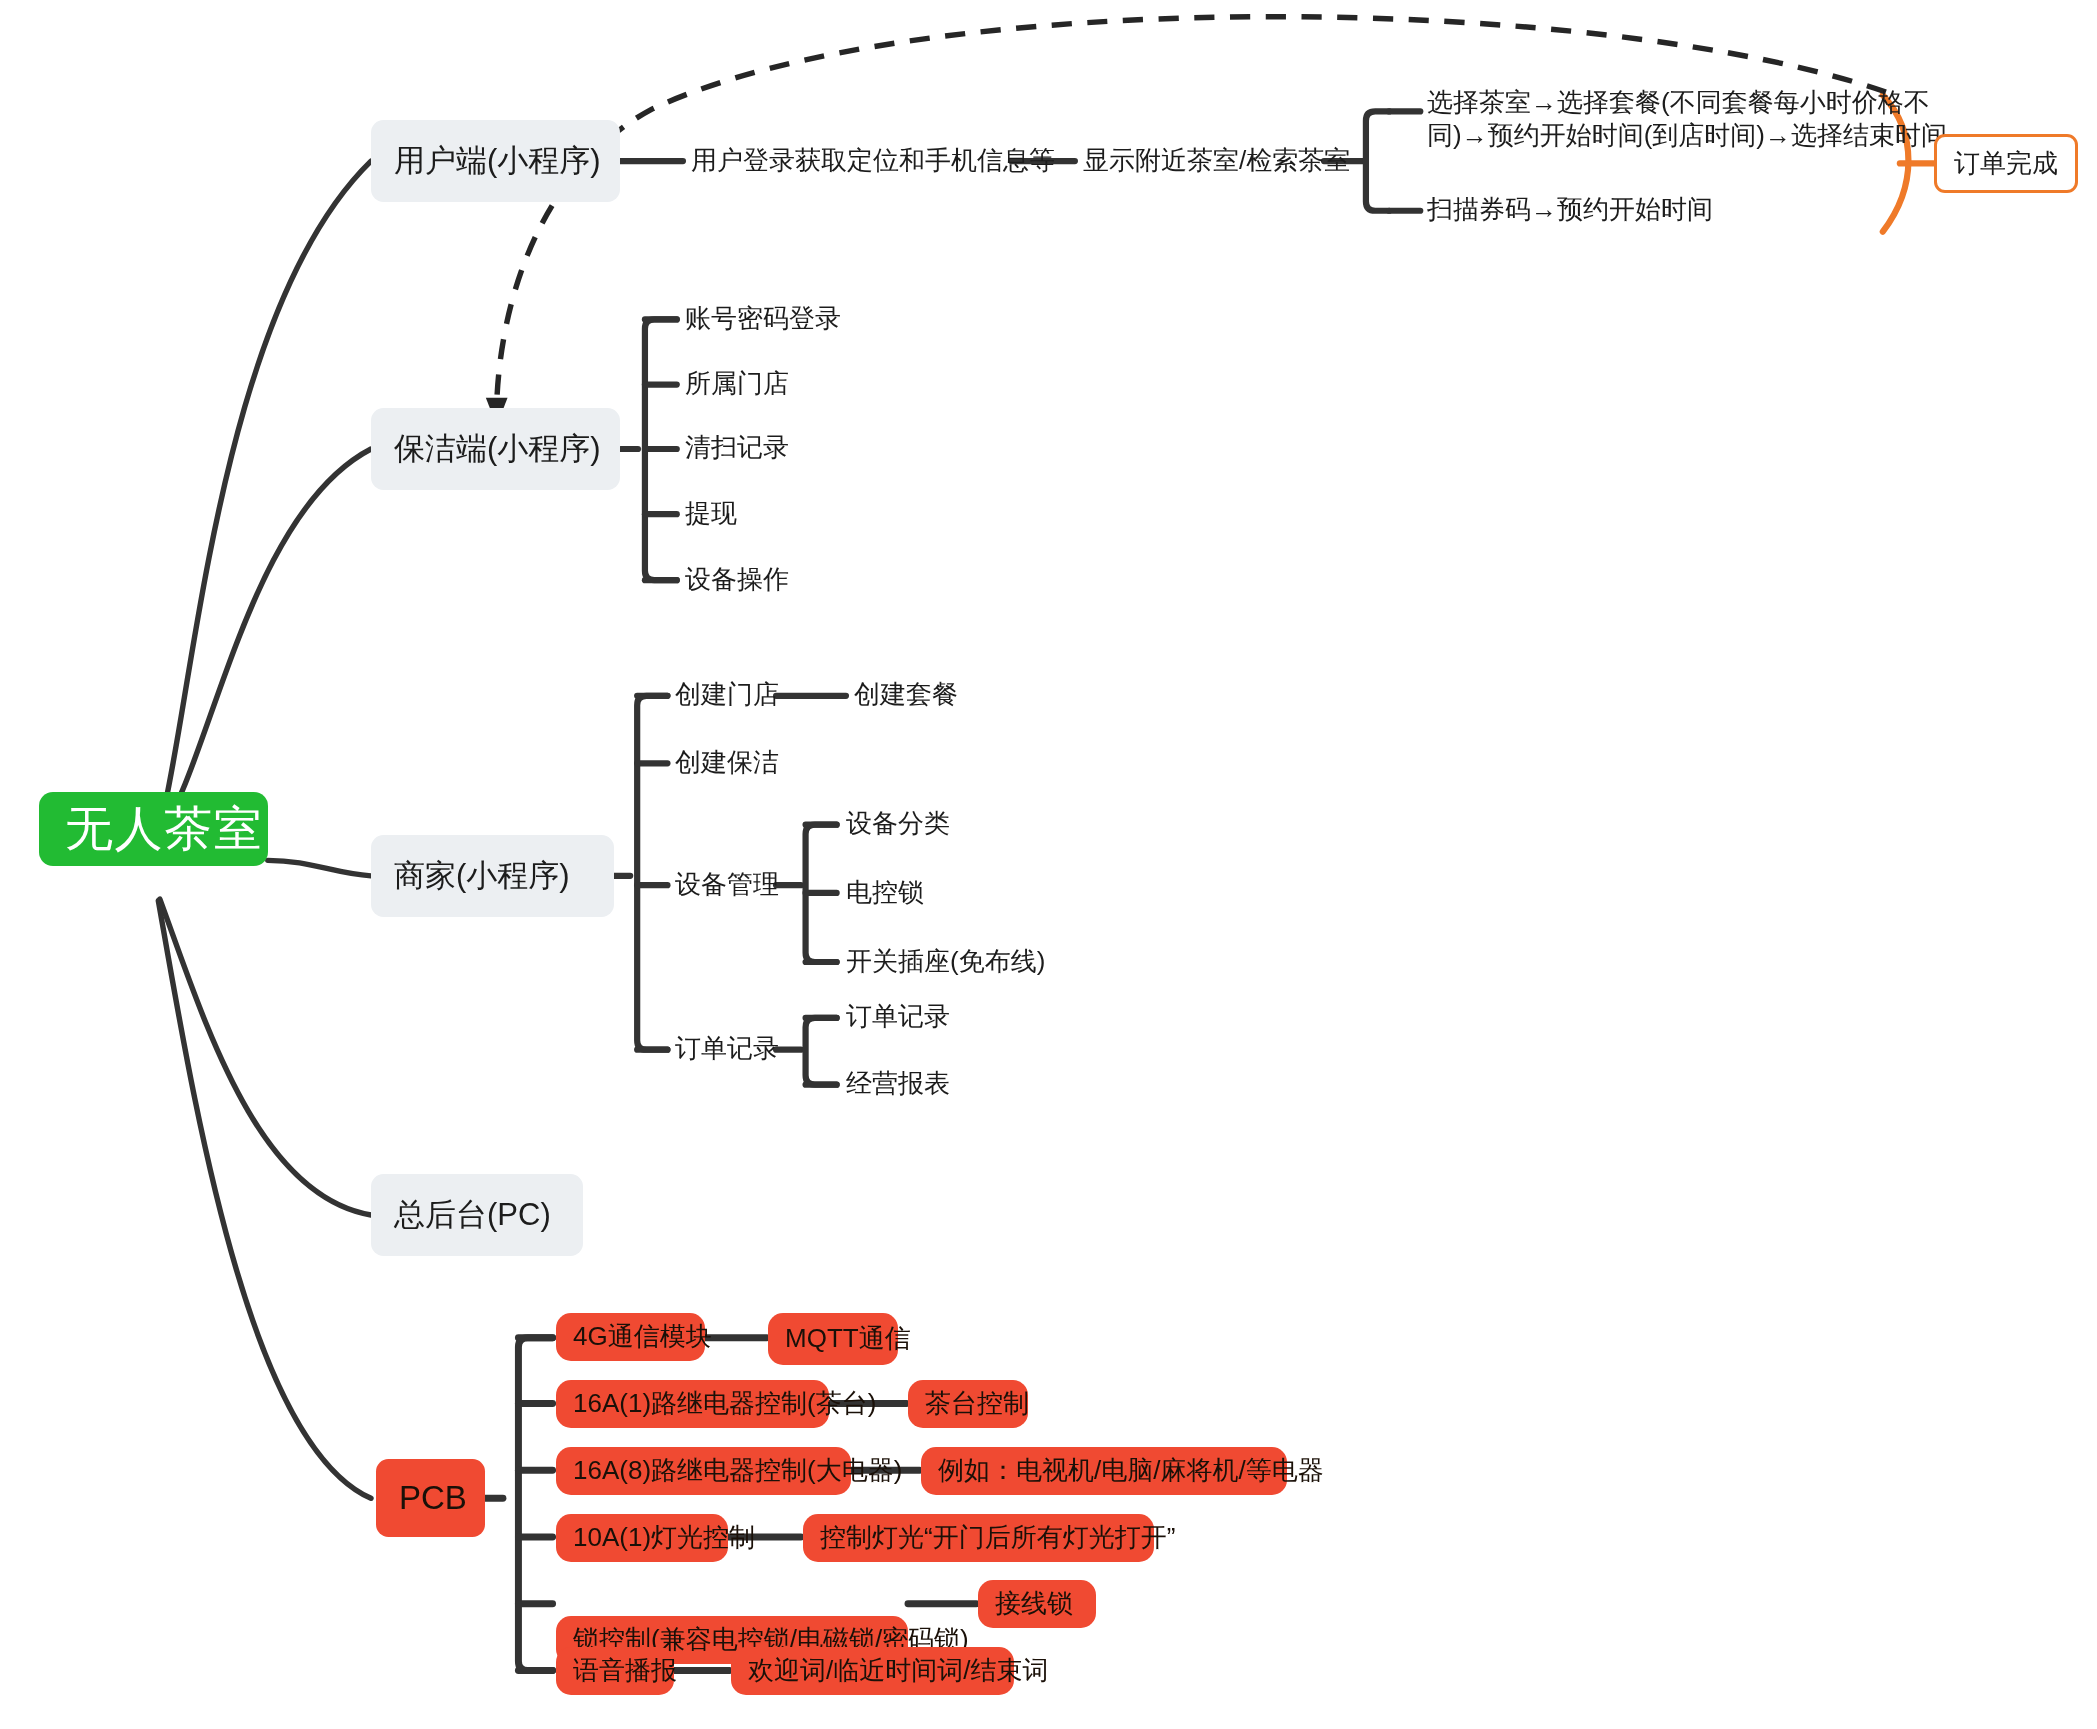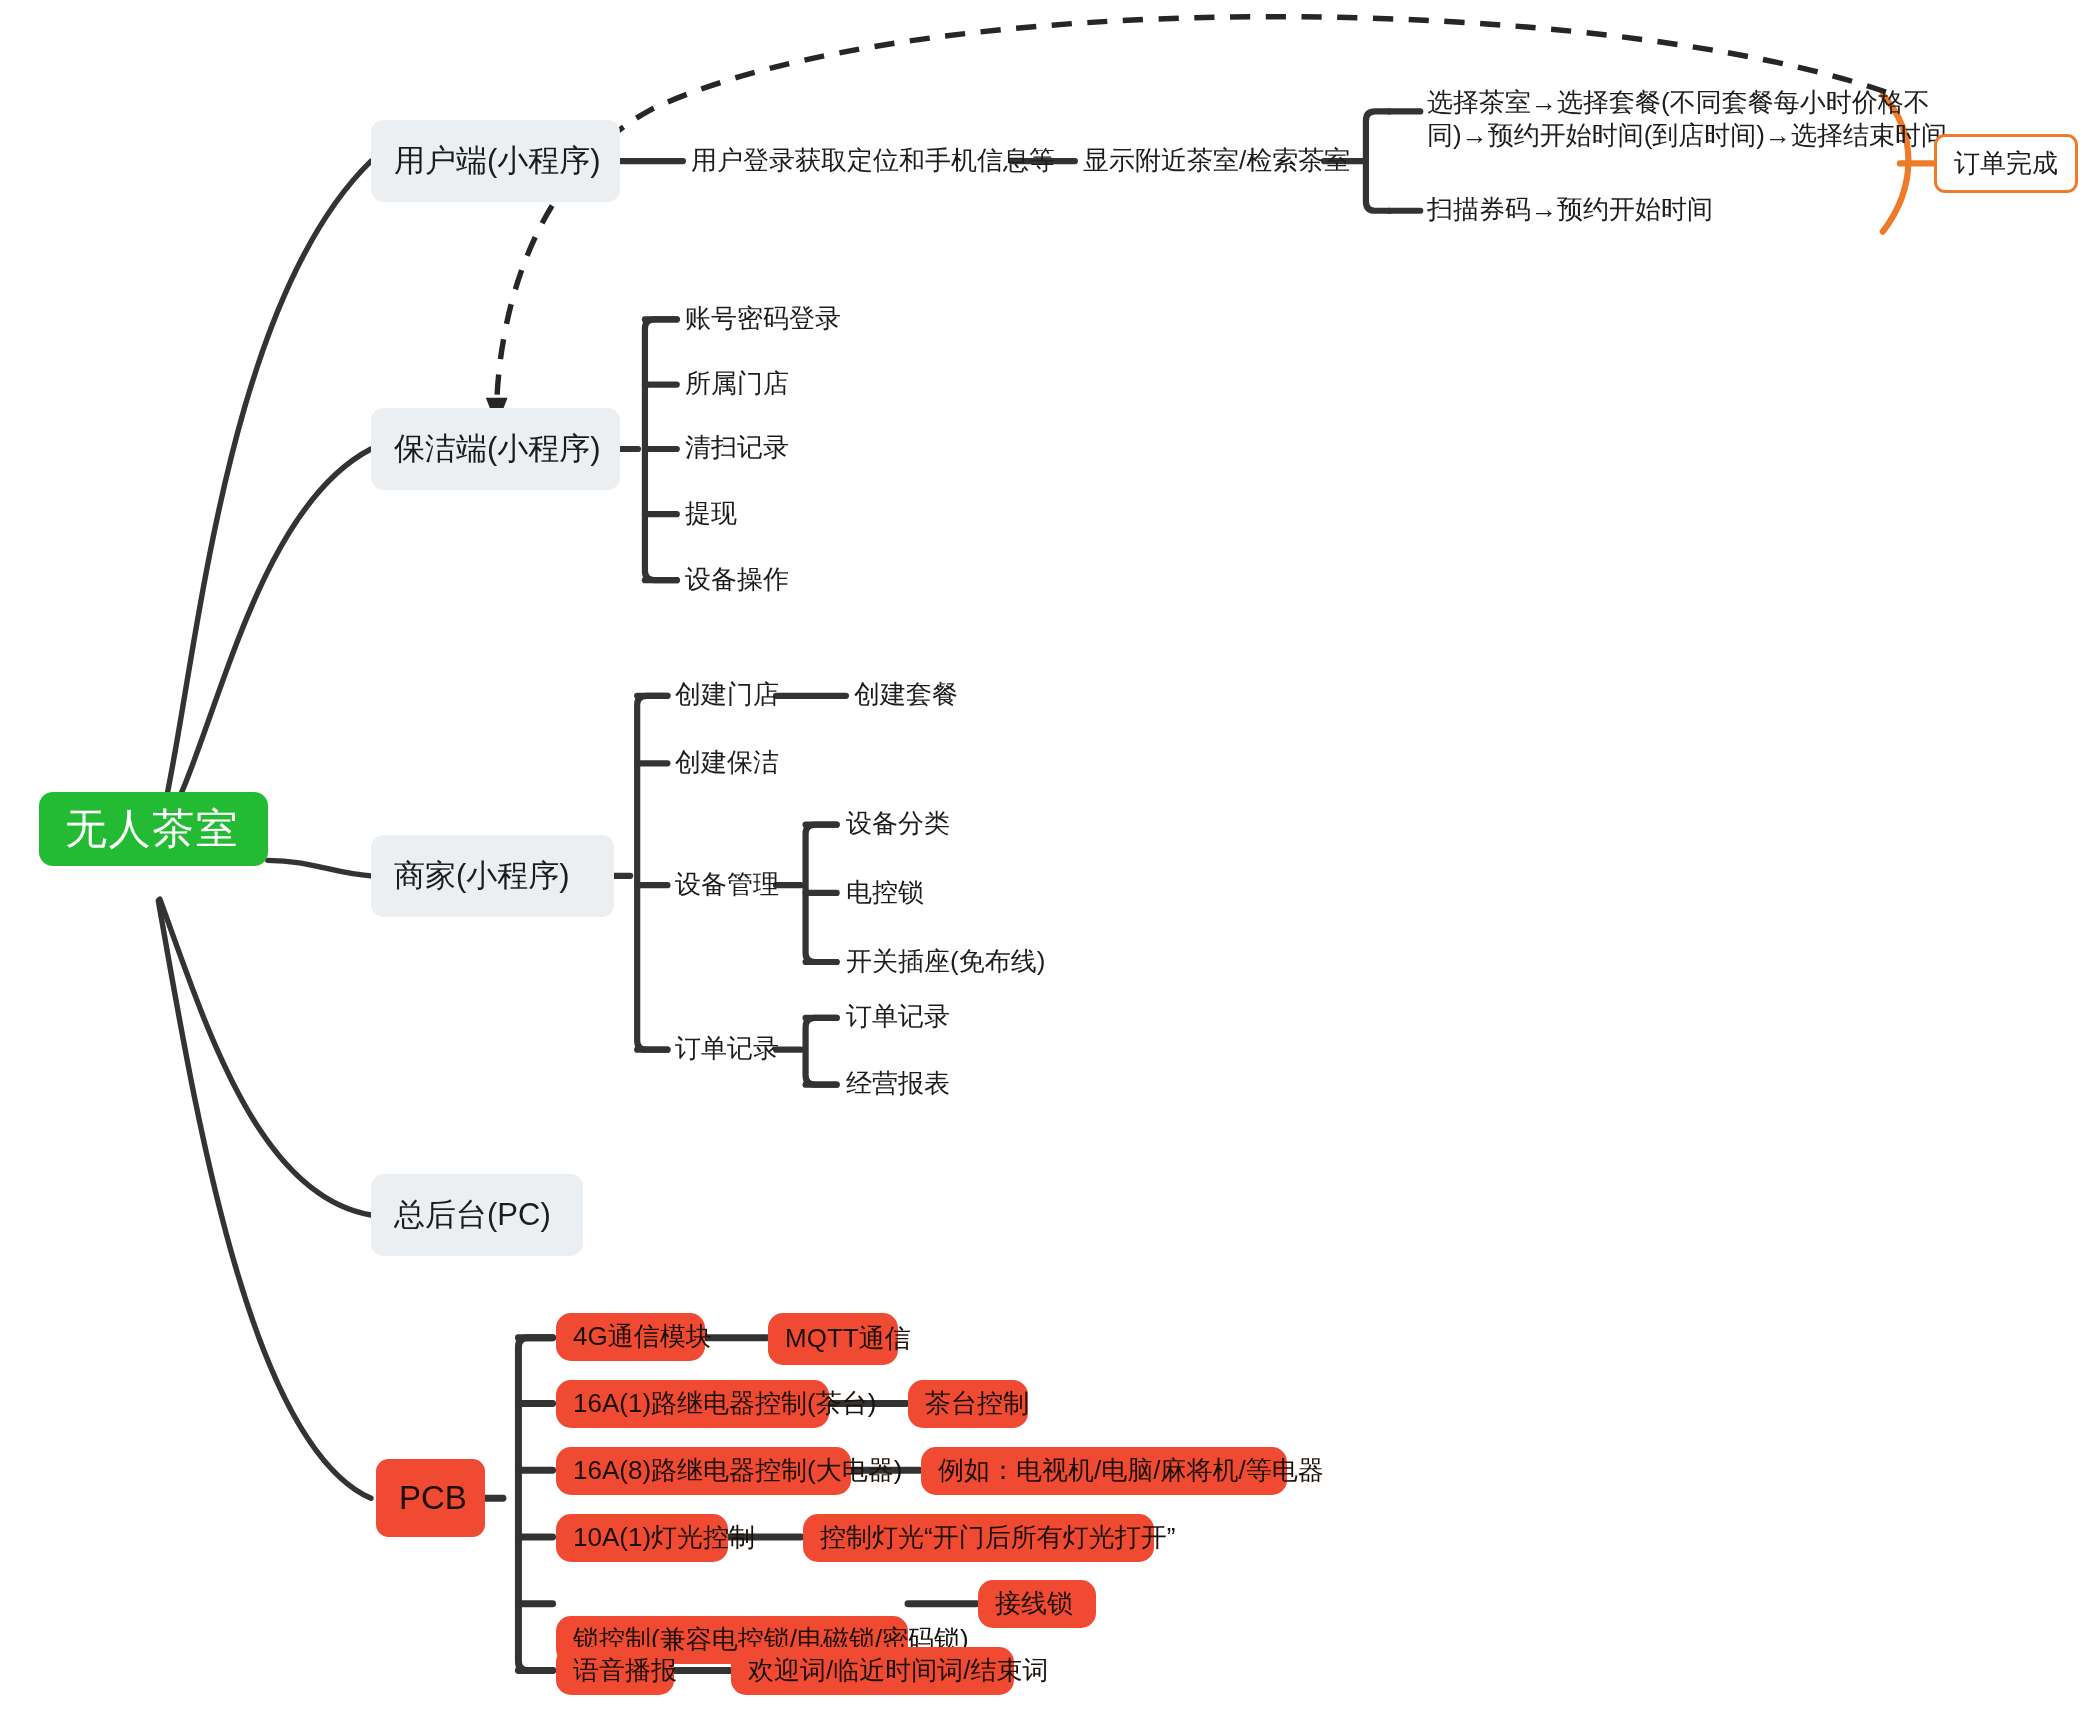--- a/index.html
+++ b/index.html
@@ -34,21 +34,21 @@
     justify-content: flex-start;
     white-space: pre;
     line-height: 1.30;
     text-align: left;
   }
   
   .node.root {
     background: #22bb33;
     color: #ffffff;
     border-radius: 14px;
-    font-size: 42px;
+    font-size: 48px;
     padding: 11px 26px;
     letter-spacing: 1.6px;
   }
   
   .node.chip {
     background: #eceff2;
     color: #1c1c1c;
     border-radius: 12.4px;
     font-size: 31px;
     padding: 14px 23px;

